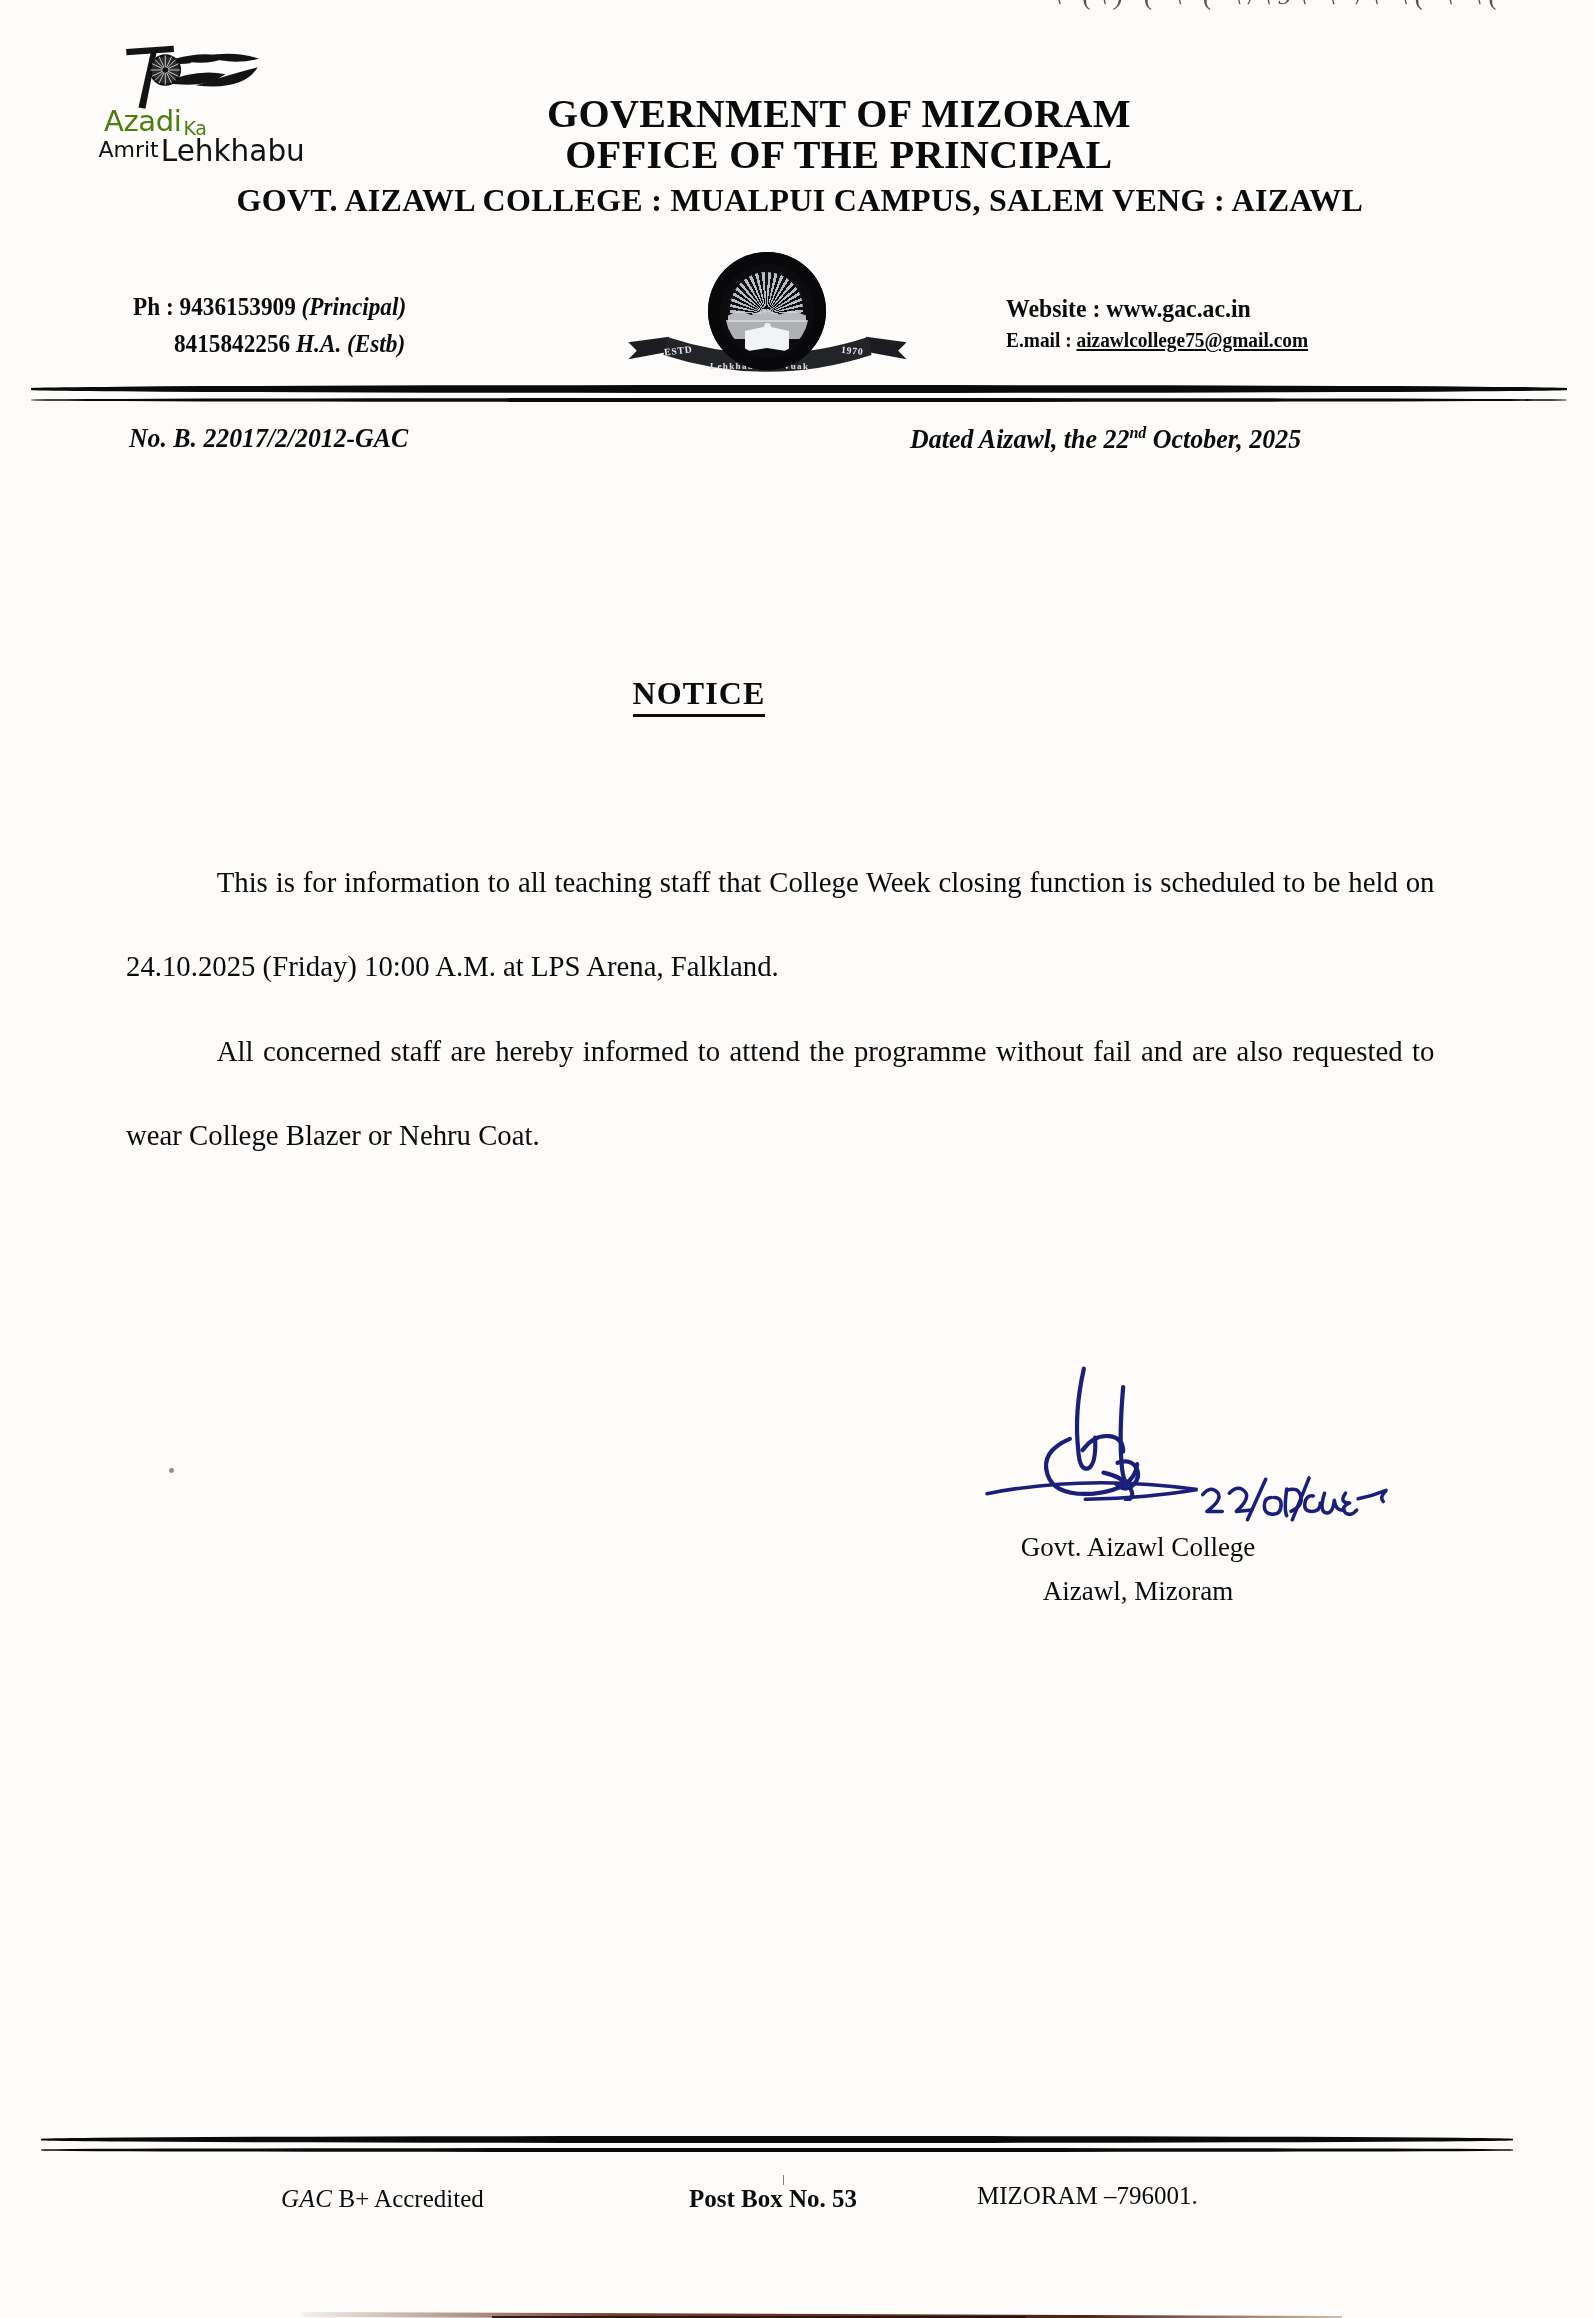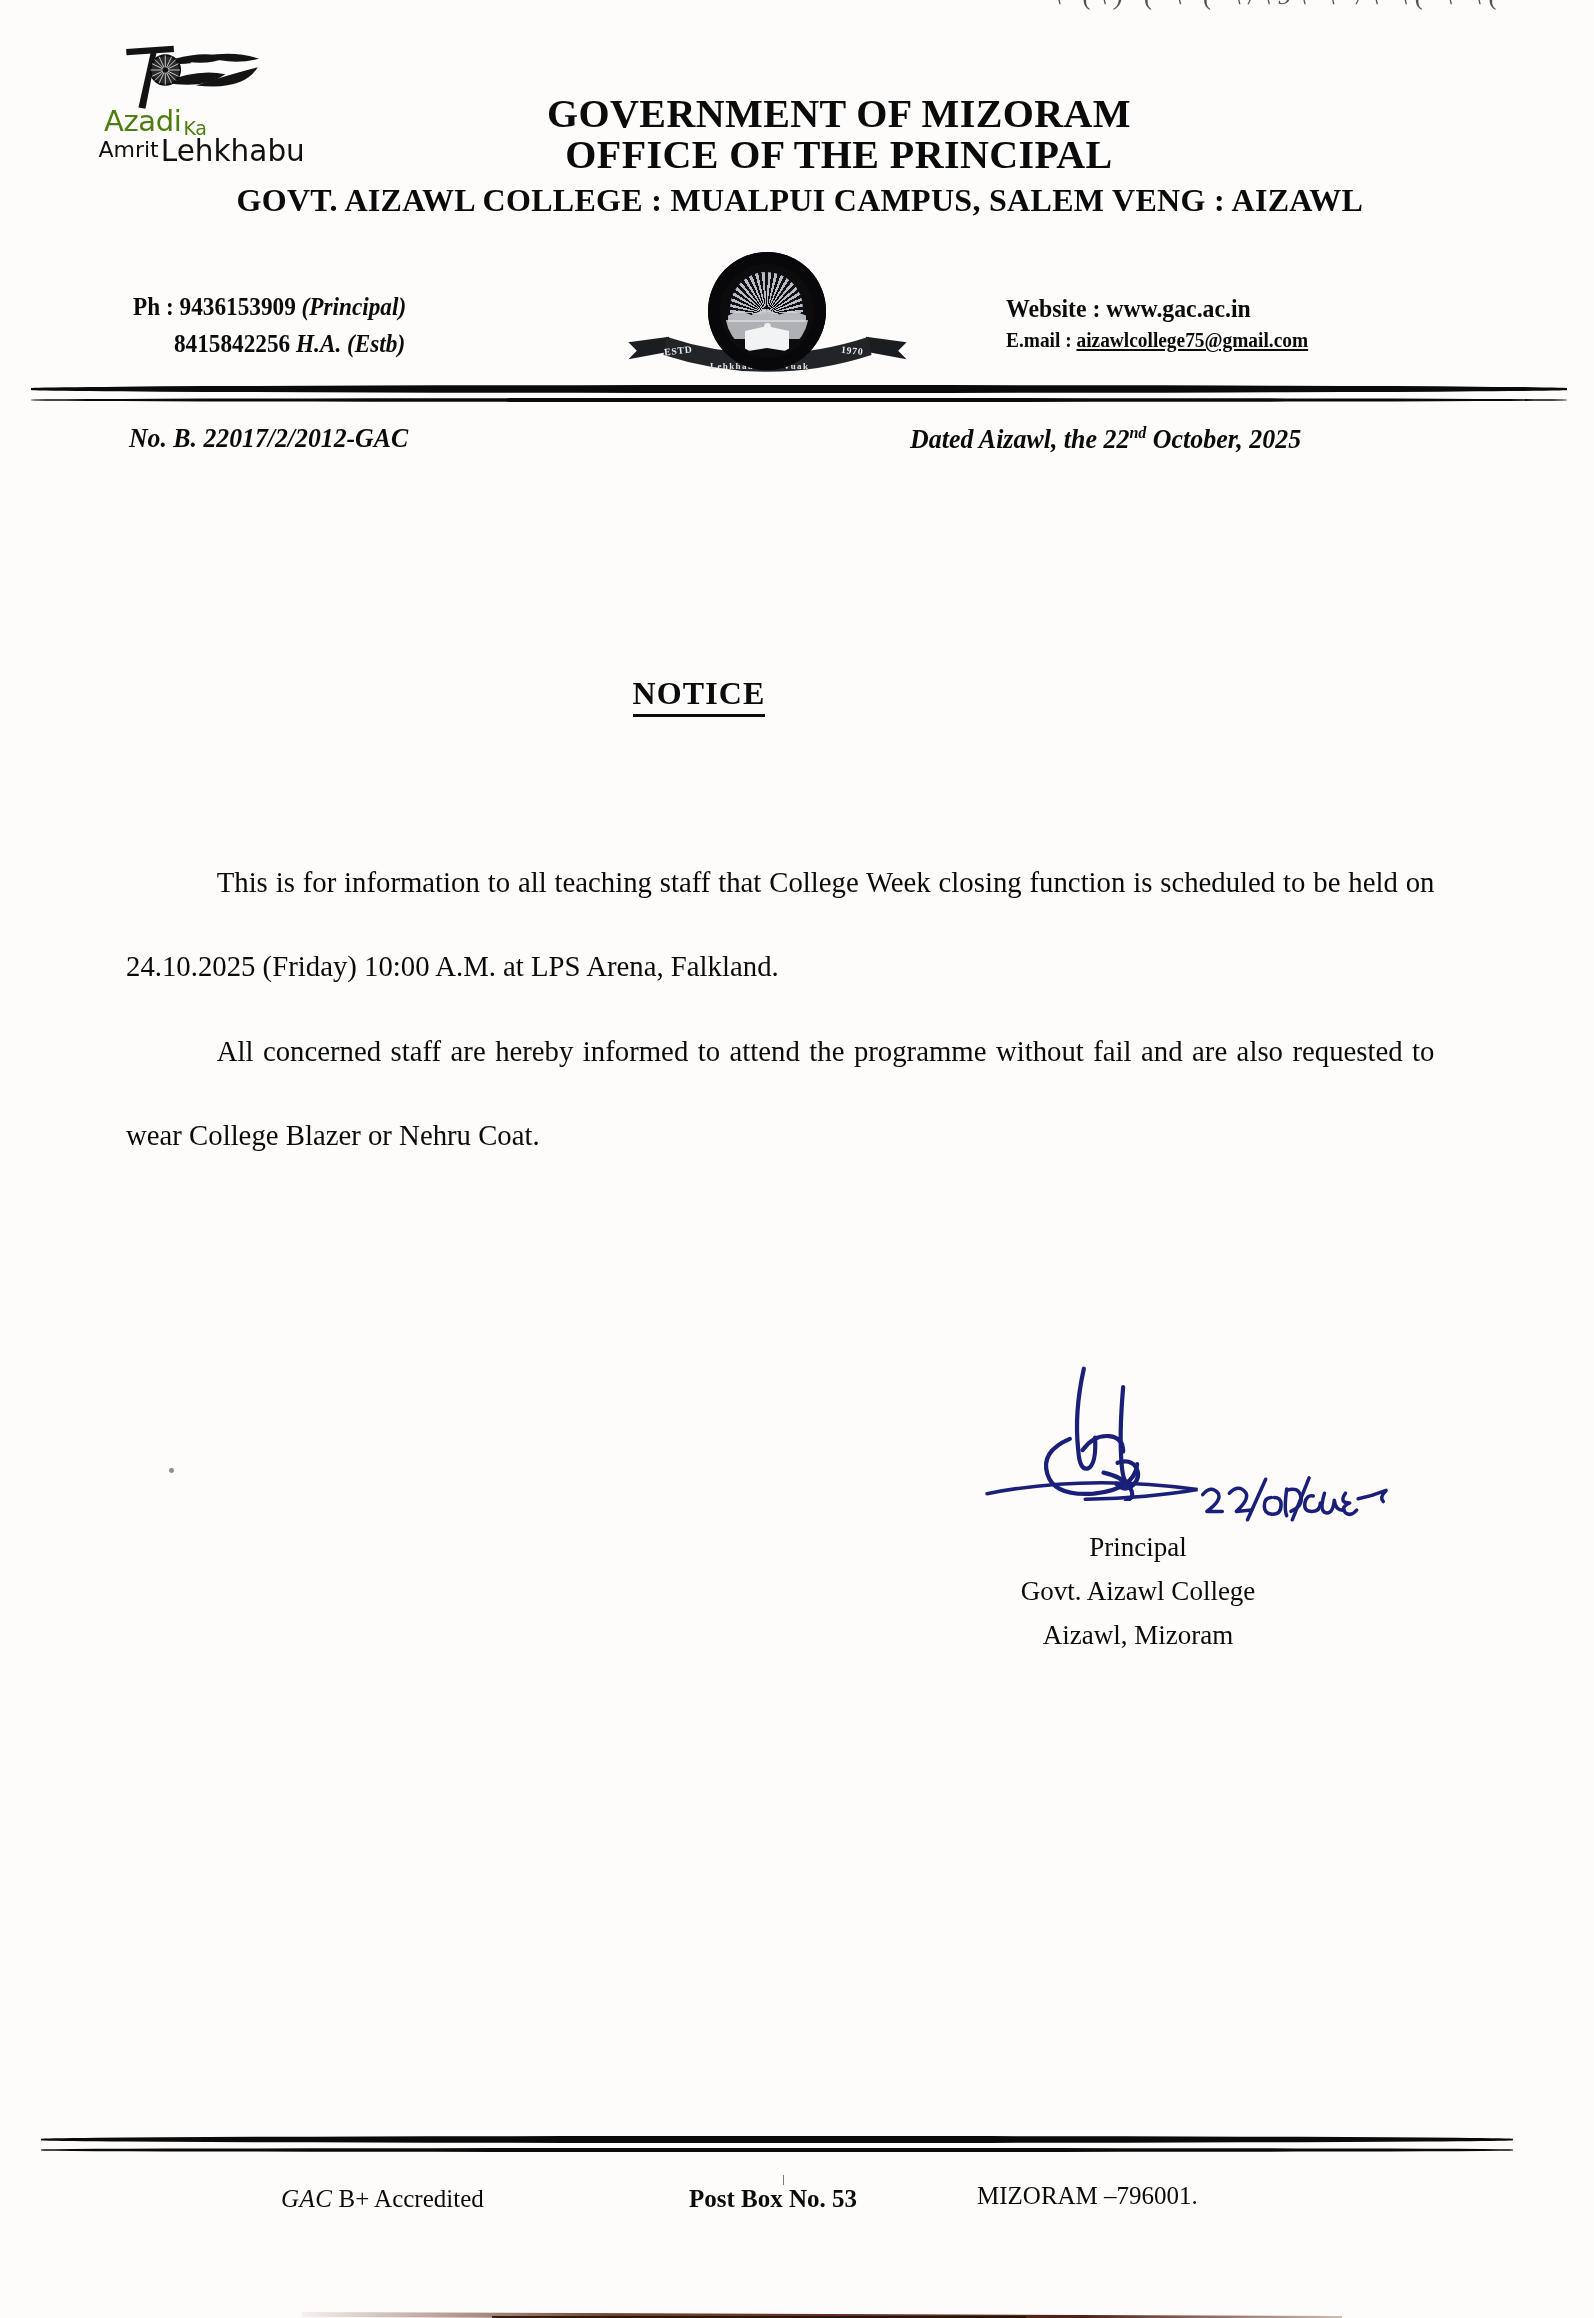--- a/index.html
+++ b/index.html
@@ -458,21 +458,20 @@
       <path d="M126 22 q16 -6 20 8 q4 14 -14 22"></path>
       <path d="M158 4 L134 64"></path>
       <path d="M164 30 q-10 -2 -12 10 q-2 12 10 12 q12 0 12 -12"></path>
       <path d="M180 26 q-8 26 2 28 q10 2 12 -18 q2 16 14 14"></path>
       <path d="M210 26 q-10 14 6 14 q-14 6 -6 14 q8 6 16 -4"></path>
       <path d="M228 34 q20 -4 40 -12 q-10 10 -4 16"></path>
     </g>
   </svg>
 
   <div class="sig-block">
-    <div class="sig-role">Principal</div>
     <div class="sig-org">Govt. Aizawl College</div>
     <div class="sig-loc">Aizawl, Mizoram</div>
   </div>
 
   <div class="footer-rule-wrap">
     <div class="frule-thick"></div>
     <div class="frule-thin"></div>
   </div>
 
   <div class="tiny-mark"></div>

